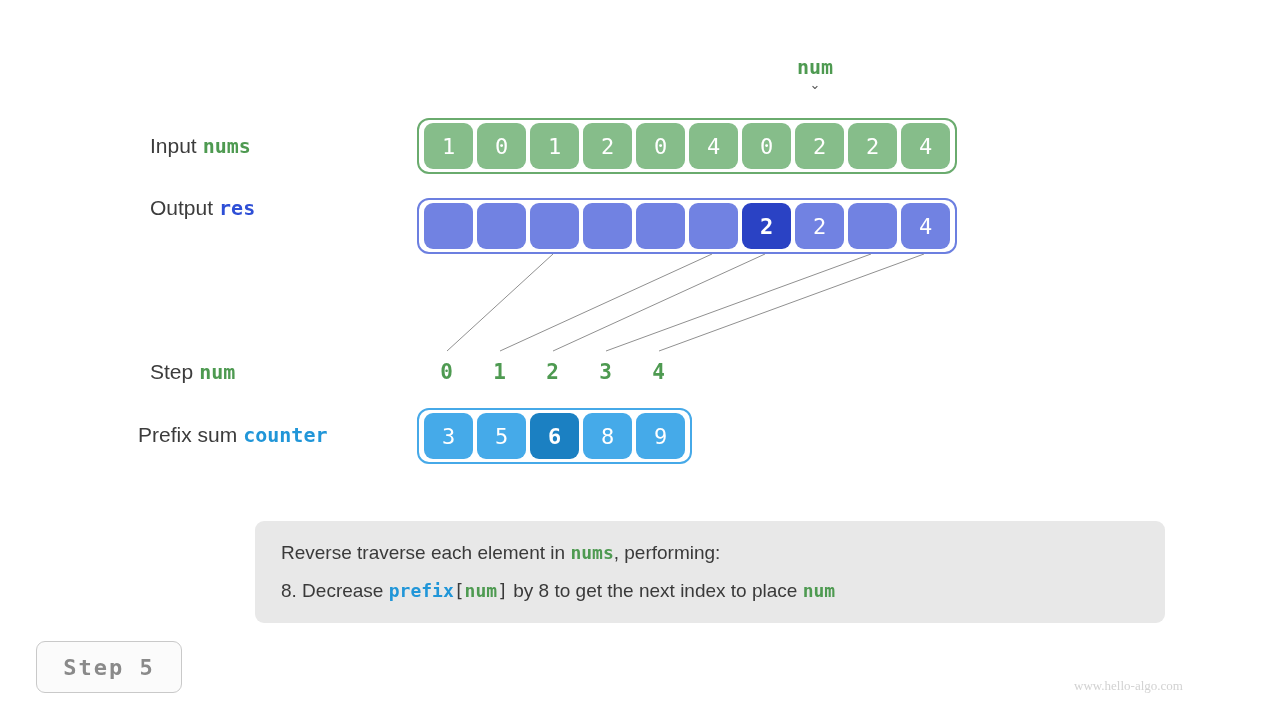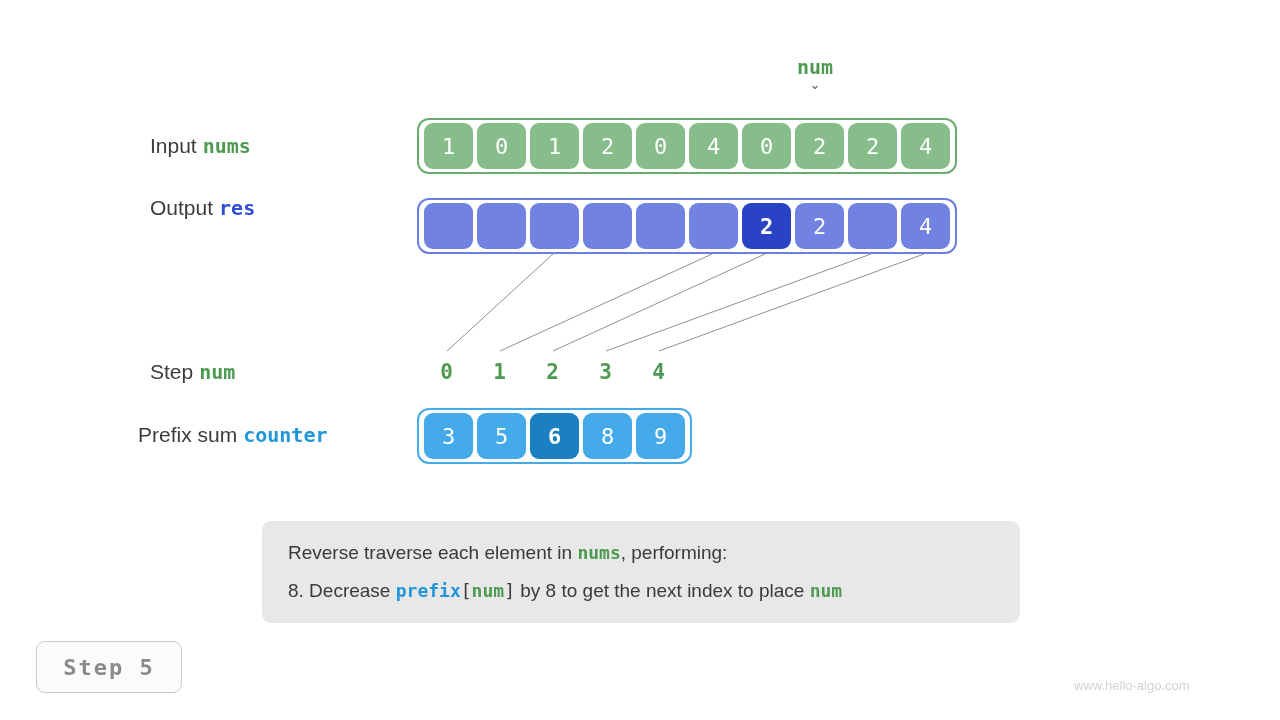--- a/index.html
+++ b/index.html
@@ -154,21 +154,21 @@
     font-family: "DejaVu Sans Mono", monospace;
     font-weight: bold;
     font-size: 22px;
     color: #8a8a8a;
     letter-spacing: 2px;
   }
 
   
   .watermark {
     position: absolute;
-    font-family: Liberation Sans, sans-serif;
+    font-family: Liberation Serif, serif;
     font-size: 13px;
     color: #d2d2d2;
     white-space: nowrap;
   }
 </style>
 </head>
 <body>
 
 <div class="pointer" style="left:785px; top:56px;">
   <div class="ptr-label">num</div>
@@ -230,21 +230,21 @@
   <span>Prefix sum</span><span class="code c-lblue">counter</span>
 </div>
 <div class="array-wrap lblue" id="prefix-array" style="left: 417px; top: 408px; height: 56px; width: 275px;">
     <div class="cell lblue" style="width: 49px; height: 46px;">3</div>
     <div class="cell lblue" style="width: 49px; height: 46px;">5</div>
     <div class="cell lblue hl" style="width: 49px; height: 46px;">6</div>
     <div class="cell lblue" style="width: 49px; height: 46px;">8</div>
     <div class="cell lblue" style="width: 49px; height: 46px;">9</div>
   </div>
 
-<div class="caption" style="left:262px; top:521px; width:758px;">
+<div class="caption" style="left:255px; top:521px; width:910px;">
   <p>
     <span>Reverse traverse each element in </span><span class="mono c-green">nums</span><span>, performing:</span>
   </p>
   <p>
     <span>8. Decrease </span><span class="mono c-lblue">prefix</span><span class="brk">[</span><span class="mono c-green">num</span><span class="brk">]</span><span> by 8 to get the next index to place </span><span class="mono c-green">num</span>
   </p>
 </div>
 
 <div class="step-badge" style="left:36px; top:641px; width:146px; height:52px;">Step 5</div>
 

